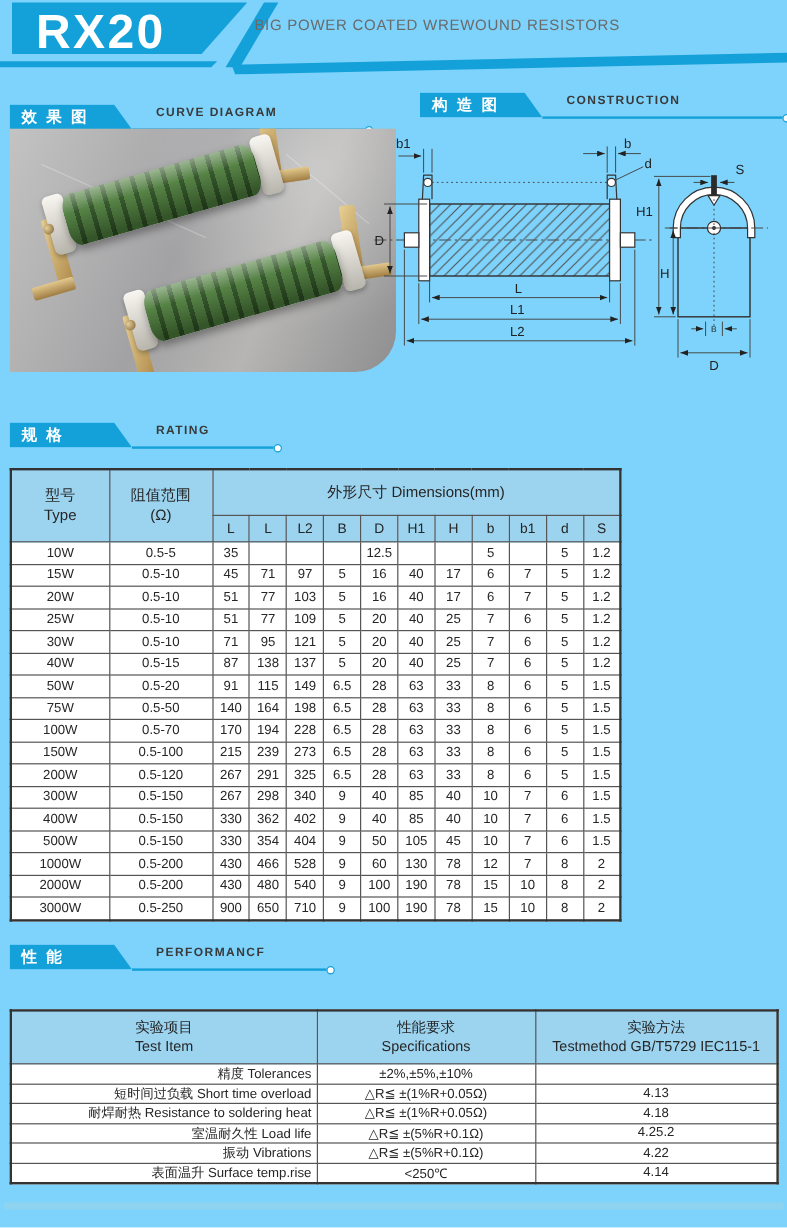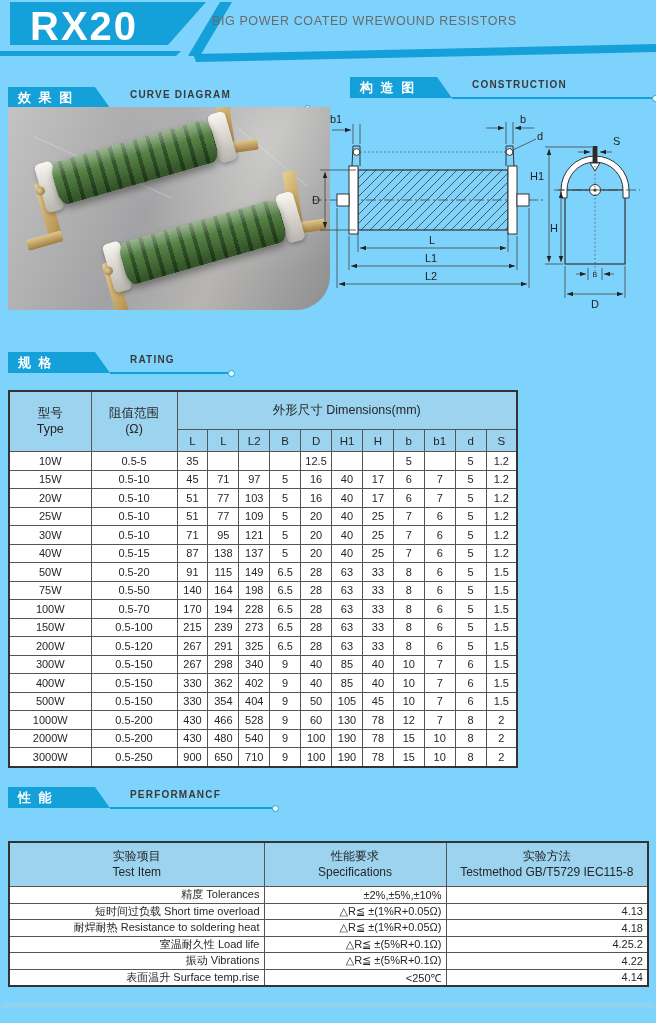--- a/index.html
+++ b/index.html
@@ -59,21 +59,21 @@
   .rating th,.rating td{border:1px solid #555;text-align:center;padding:0;}
   .rating thead th{background:var(--table-header-blue);font-weight:normal;}
   .rating .hrow1 th{height:37px;font-size:12.5px;}
   .rating .hrow2 th{height:21px;font-size:11.5px;}
   .rating tbody td{height:17.5px;}
   .rating{border:2px solid #333;}
   .hdr2line{line-height:1.25;}
   .perf{position:absolute;left:8px;top:841px;width:641px;font-size:11px;border:2px solid #333;}
   .perf th,.perf td{border:1px solid #555;text-align:center;padding:0 4px;}
   .perf thead th{background:var(--table-header-blue);height:43px;font-weight:normal;font-size:12px;line-height:1.3;}
-  .perf tbody td{height:15.5px;text-align:right;}
+  .perf tbody td{height:15.5px;}
   .perf tbody td:first-child{text-align:right;padding-left:10px;}
 
   #bottom-bar{position:absolute;left:3px;top:1002px;width:650px;height:6px;background:var(--bottom-bar-blue);}
 </style>
 </head>
 <body>
 
 <div id="page">
 
   <svg id="header-svg" width="656" height="62" viewBox="0 0 656 62">
@@ -532,21 +532,21 @@
       </colgroup>
     <thead>
       <tr>
         <th>
           <span>实验项目</span><br><span>Test Item</span>
         </th>
         <th>
           <span>性能要求</span><br><span>Specifications</span>
         </th>
         <th>
-          <span>实验方法</span><br><span>Testmethod GB/T5729 IEC115-8</span>
+          <span>实验方法</span><br><span>Testmethod GB/T5729 IEC115-1</span>
         </th>
       </tr>
     </thead>
     <tbody>
         <tr>
           <td>精度 Tolerances</td>
           <td>±2%,±5%,±10%</td>
           <td></td>
         </tr>
         <tr>

